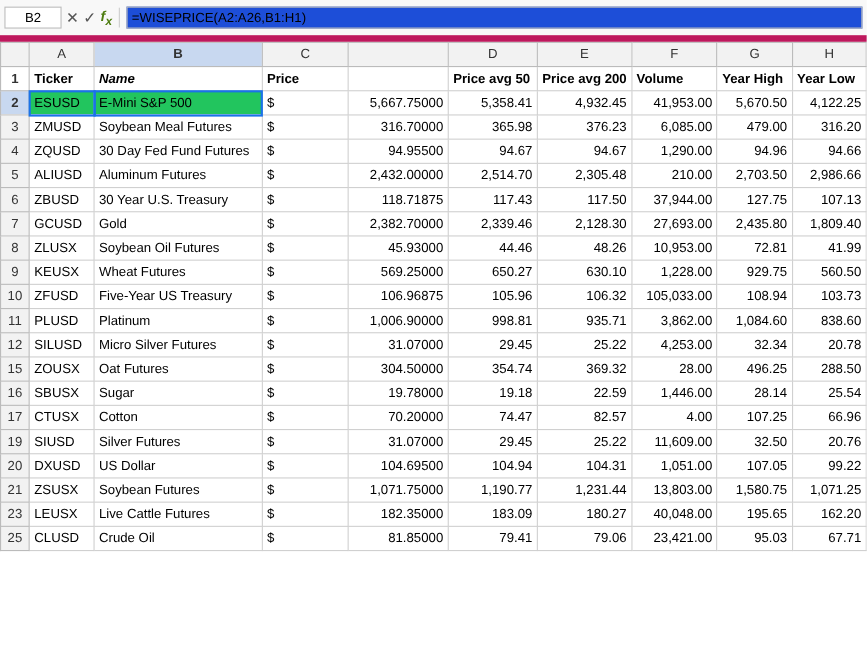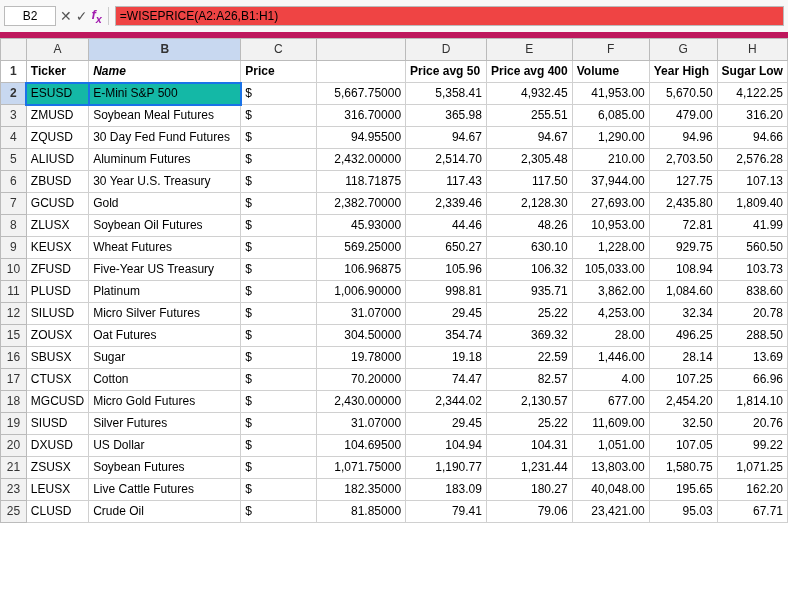--- a/index.html
+++ b/index.html
@@ -42,21 +42,21 @@
     .formula-divider {
       width: 1px;
       height: 18px;
       background: #ccc;
       margin: 0 2px;
     }
     .formula-input {
       flex: 1;
       height: 20px;
       border: none;
-      background: #ef4444;
+      background: #1d4ed8;
       font-size: 12px;
       padding: 0 4px;
       outline: none;
       border: 1px solid #bbb;
     }
 
     
     .spreadsheet-container {
       overflow: auto;
       height: calc(591px - 26px);
@@ -112,21 +112,21 @@
       background: #c8d8f0;
       font-weight: bold;
     }
     
     .row-header-selected {
       background: #c8d8f0;
       font-weight: bold;
     }
     
     .cell-selected {
-      background: #14b8a6;
+      background: #22c55e;
       outline: 2px solid #1a73e8;
       outline-offset: -1px;
     }
 
     
     td {
       font-size: 12px;
       background: #fff;
     }
     td.num {
@@ -142,21 +142,21 @@
 </head>
 <body>
 
 <div class="formula-bar">
   <div class="cell-ref-box">
     <span>B2</span>
   </div>
   <div class="formula-icons">
     <span style="cursor:pointer; font-size:14px;">✕</span>
     <span style="cursor:pointer; font-size:14px;">✓</span>
-    <span style="cursor:pointer; font-style:italic; font-weight:bold; font-size:13px; color:#a21caf;">f<sub>x</sub></span>
+    <span style="cursor:pointer; font-style:italic; font-weight:bold; font-size:13px; color:#4d7c0f;">f<sub>x</sub></span>
   </div>
   <div class="formula-divider"></div>
   <input class="formula-input" type="text" value="=WISEPRICE(A2:A26,B1:H1)" style="">
 </div>
 
 <div class="spreadsheet-container">
   <table>
     <colgroup>
       <col class="row-header">
       <col class="col-a">
@@ -184,45 +184,45 @@
       </tr>
     </thead>
     <tbody id="table-body">
     <tr class="header-data">
           <td class="row-header">1</td>
           <td>Ticker</td>
           <td style="font-weight: bold; font-style: italic;">Name</td>
           <td>Price</td>
           <td></td>
           <td>Price avg 50</td>
-          <td>Price avg 400</td>
+          <td>Price avg 200</td>
           <td>Volume</td>
           <td>Year High</td>
-          <td>Sugar Low</td>
+          <td>Year Low</td>
         </tr>
         <tr>
           <td class="row-header row-header-selected">2</td>
           <td class="cell-selected">ESUSD</td>
           <td class="cell-selected">E-Mini S&amp;P 500</td>
           <td>$</td>
           <td class="num">5,667.75000</td>
           <td class="num">5,358.41</td>
           <td class="num">4,932.45</td>
           <td class="num">41,953.00</td>
           <td class="num">5,670.50</td>
           <td class="num">4,122.25</td>
         </tr>
         <tr>
           <td class="row-header">3</td>
           <td>ZMUSD</td>
           <td>Soybean Meal Futures</td>
           <td>$</td>
           <td class="num">316.70000</td>
           <td class="num">365.98</td>
-          <td class="num">255.51</td>
+          <td class="num">376.23</td>
           <td class="num">6,085.00</td>
           <td class="num">479.00</td>
           <td class="num">316.20</td>
         </tr>
         <tr>
           <td class="row-header">4</td>
           <td>ZQUSD</td>
           <td>30 Day Fed Fund Futures</td>
           <td>$</td>
           <td class="num">94.95500</td>
@@ -235,21 +235,21 @@
         <tr>
           <td class="row-header">5</td>
           <td>ALIUSD</td>
           <td>Aluminum Futures</td>
           <td>$</td>
           <td class="num">2,432.00000</td>
           <td class="num">2,514.70</td>
           <td class="num">2,305.48</td>
           <td class="num">210.00</td>
           <td class="num">2,703.50</td>
-          <td class="num">2,576.28</td>
+          <td class="num">2,986.66</td>
         </tr>
         <tr>
           <td class="row-header">6</td>
           <td>ZBUSD</td>
           <td>30 Year U.S. Treasury</td>
           <td>$</td>
           <td class="num">118.71875</td>
           <td class="num">117.43</td>
           <td class="num">117.50</td>
           <td class="num">37,944.00</td>
@@ -343,47 +343,35 @@
         <tr>
           <td class="row-header">16</td>
           <td>SBUSX</td>
           <td>Sugar</td>
           <td>$</td>
           <td class="num">19.78000</td>
           <td class="num">19.18</td>
           <td class="num">22.59</td>
           <td class="num">1,446.00</td>
           <td class="num">28.14</td>
-          <td class="num">13.69</td>
+          <td class="num">25.54</td>
         </tr>
         <tr>
           <td class="row-header">17</td>
           <td>CTUSX</td>
           <td>Cotton</td>
           <td>$</td>
           <td class="num">70.20000</td>
           <td class="num">74.47</td>
           <td class="num">82.57</td>
           <td class="num">4.00</td>
           <td class="num">107.25</td>
           <td class="num">66.96</td>
         </tr>
         <tr>
-          <td class="row-header">18</td>
-          <td>MGCUSD</td>
-          <td>Micro Gold Futures</td>
-          <td>$</td>
-          <td class="num">2,430.00000</td>
-          <td class="num">2,344.02</td>
-          <td class="num">2,130.57</td>
-          <td class="num">677.00</td>
-          <td class="num">2,454.20</td>
-          <td class="num">1,814.10</td>
-        </tr>
-        <tr>
           <td class="row-header">19</td>
           <td>SIUSD</td>
           <td>Silver Futures</td>
           <td>$</td>
           <td class="num">31.07000</td>
           <td class="num">29.45</td>
           <td class="num">25.22</td>
           <td class="num">11,609.00</td>
           <td class="num">32.50</td>
           <td class="num">20.76</td>

